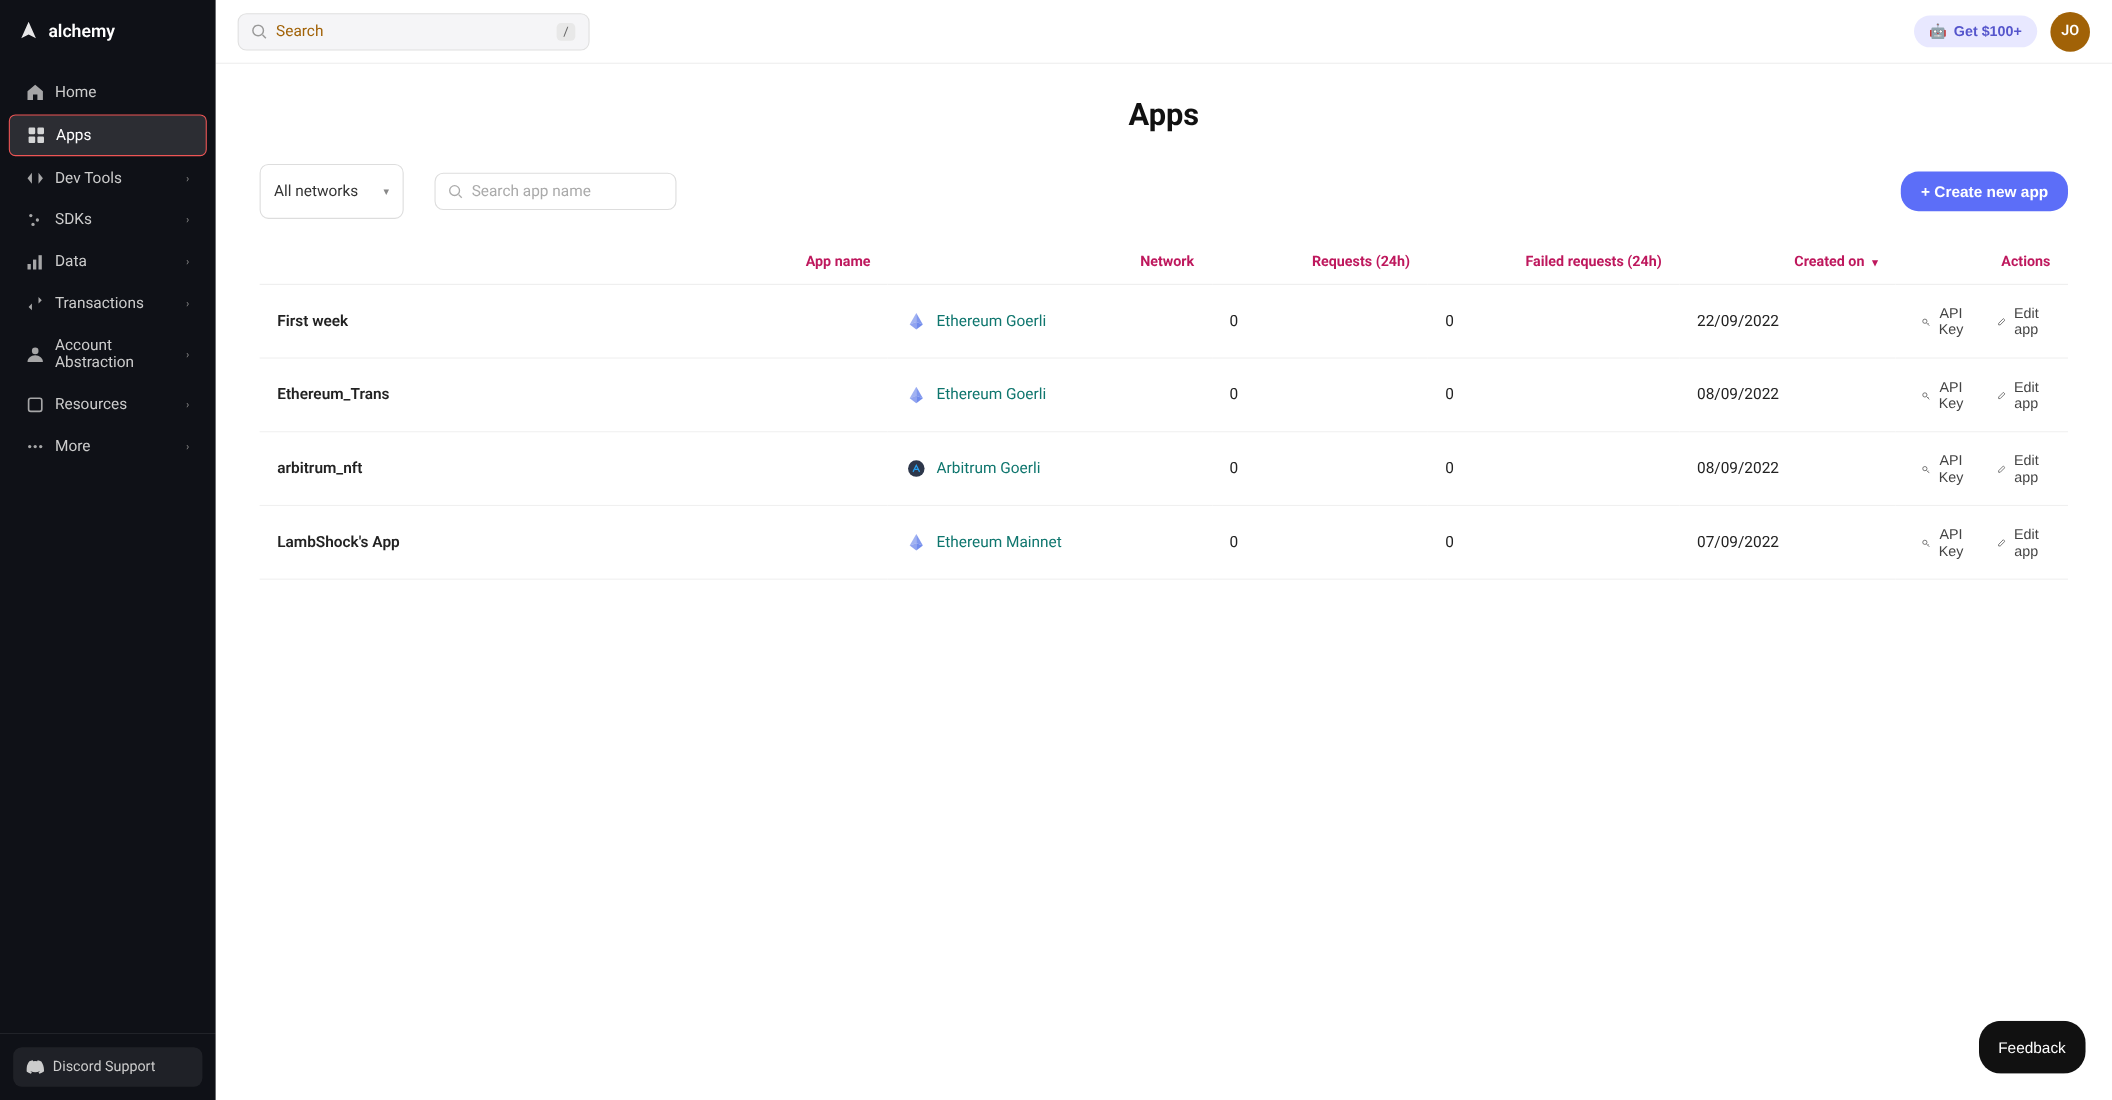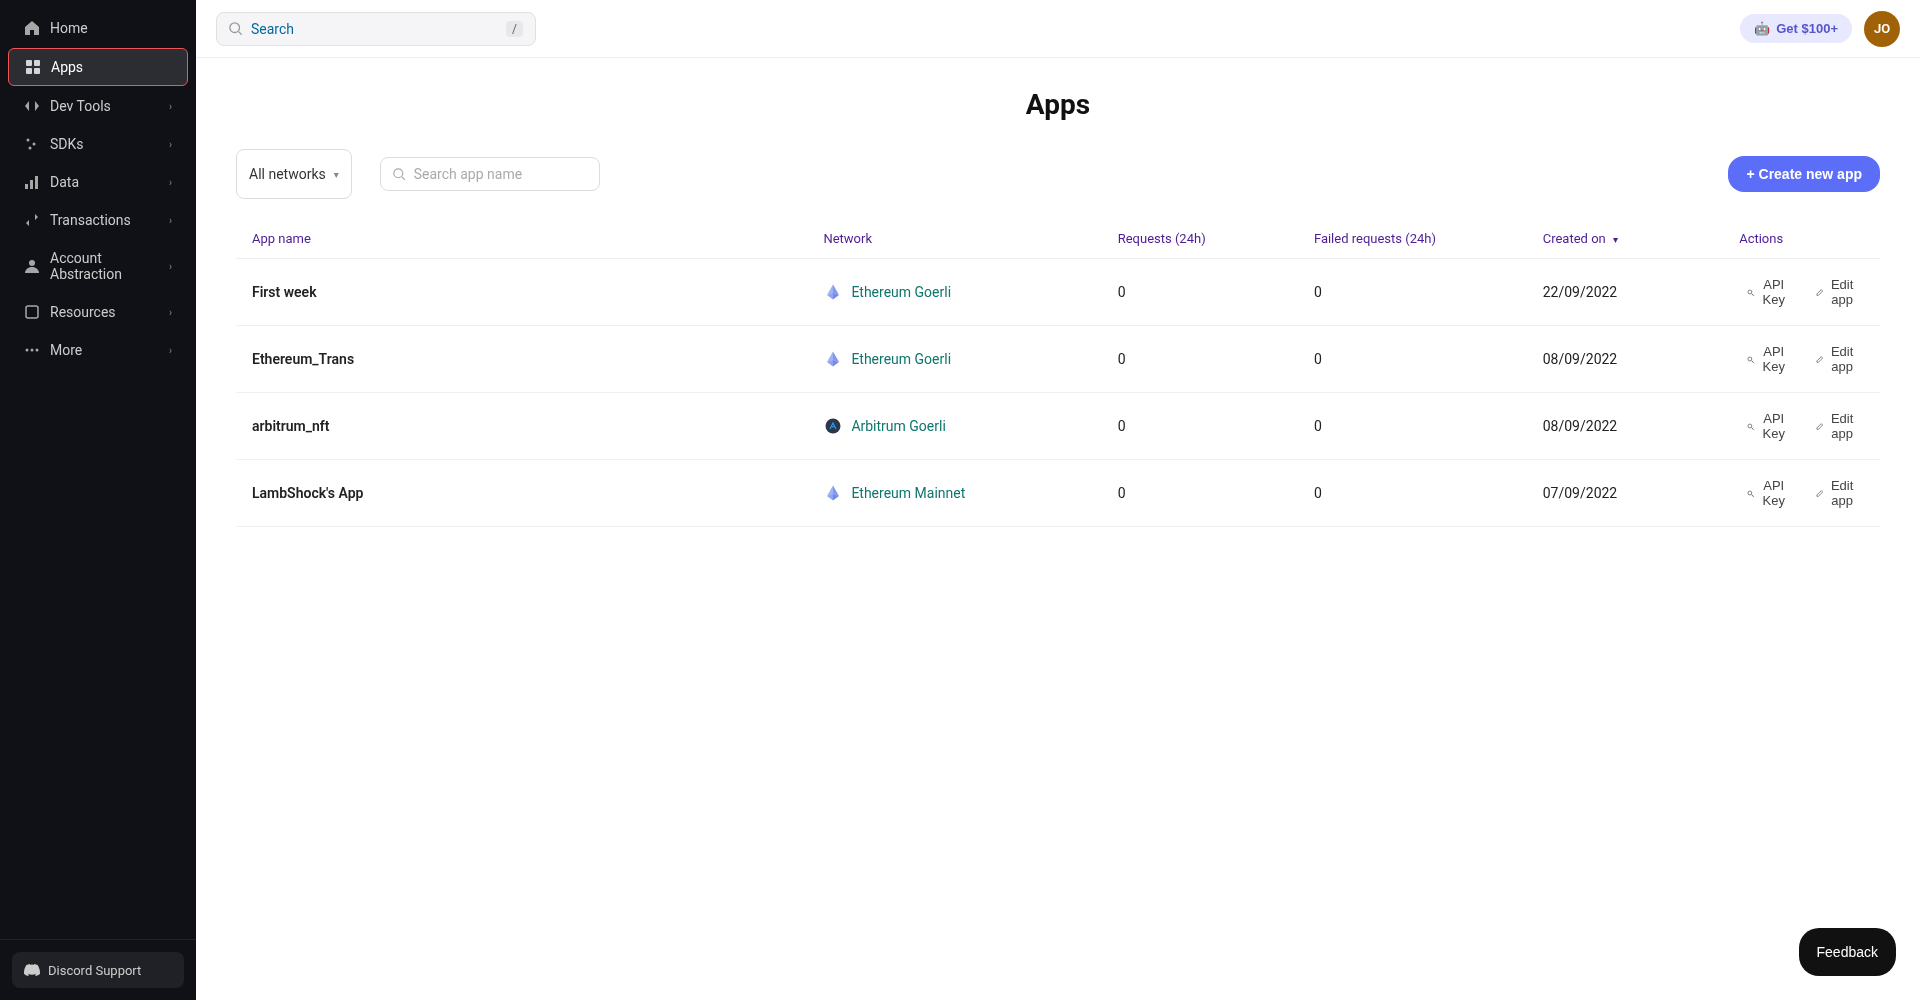--- a/index.html
+++ b/index.html
@@ -155,21 +155,21 @@
     
     .toolbar {
       display: flex;
       align-items: center;
       gap: 12px;
       margin-bottom: 20px;
     }
     .network-filter {
       display: flex;
       align-items: center;
-      gap: 8px;
+      gap: 23px;
       border: 1px solid #ddd;
       border-radius: 8px;
       padding: 16px 12px;
       background: #fff;
       cursor: pointer;
       font-size: 14px;
       color: #333;
     }
     .network-filter .chevron-icon { font-size: 10px; color: #888; }
     .app-search {
@@ -203,25 +203,25 @@
     
     .apps-table {
       width: 100%;
       border-collapse: collapse;
       background: #fff;
     }
     .apps-table thead tr {
       border-bottom: 1px solid #eee;
     }
     .apps-table th {
-      text-align: left;
+      text-align: right;
       padding: 12px 16px;
       font-size: 13px;
-      font-weight: 400;
-      color: #4c1d95;
+      font-weight: 700;
+      color: #be185d;
     }
     .apps-table th.sortable {
       cursor: pointer;
     }
     .apps-table th.sortable .sort-icon { margin-left: 4px; font-size: 10px; }
     .apps-table tbody tr {
       border-bottom: 1px solid #f0f0f0;
     }
     .apps-table td {
       padding: 14px 16px;
@@ -273,20 +273,26 @@
       font-size: 14px;
       font-weight: 500;
       cursor: pointer;
       z-index: 100;
     }
   </style>
 </head>
 <body>
 
 <div class="sidebar">
+  <div class="sidebar-logo">
+    <svg class="sidebar-logo-icon" viewBox="0 0 24 24" fill="none">
+      <polygon points="12,2 20,20 12,16 4,20" fill="white" opacity="0.9"></polygon>
+    </svg>
+    <span>alchemy</span>
+  </div>
 
   <nav class="sidebar-nav">
 
     <div class="sidebar-item">
       <svg class="sidebar-icon" viewBox="0 0 16 16" fill="currentColor">
         <path d="M8 1L1 7v8h5v-5h4v5h5V7L8 1z"></path>
       </svg>
       <span class="item-label">Home</span>
     </div>
 
@@ -378,21 +384,21 @@
 </div>
 
 <div class="main-content">
 
   <div class="topbar">
     <div class="search-box">
       <svg width="14" height="14" viewBox="0 0 16 16" fill="#999">
         <circle cx="6.5" cy="6.5" r="5.5" stroke="#999" stroke-width="1.5" fill="none"></circle>
         <path d="M11 11l3.5 3.5" stroke="#999" stroke-width="1.5"></path>
       </svg>
-      <span style="color:#0369a1;">Search</span>
+      <span style="color:#a16207;">Search</span>
       <span class="search-shortcut">/</span>
     </div>
     <div class="topbar-spacer"></div>
     <button class="get-credits-btn">
       <span>🤖</span>
       <span>Get $100+</span>
     </button>
     <div class="user-avatar">
       <span>JO</span>
     </div>

